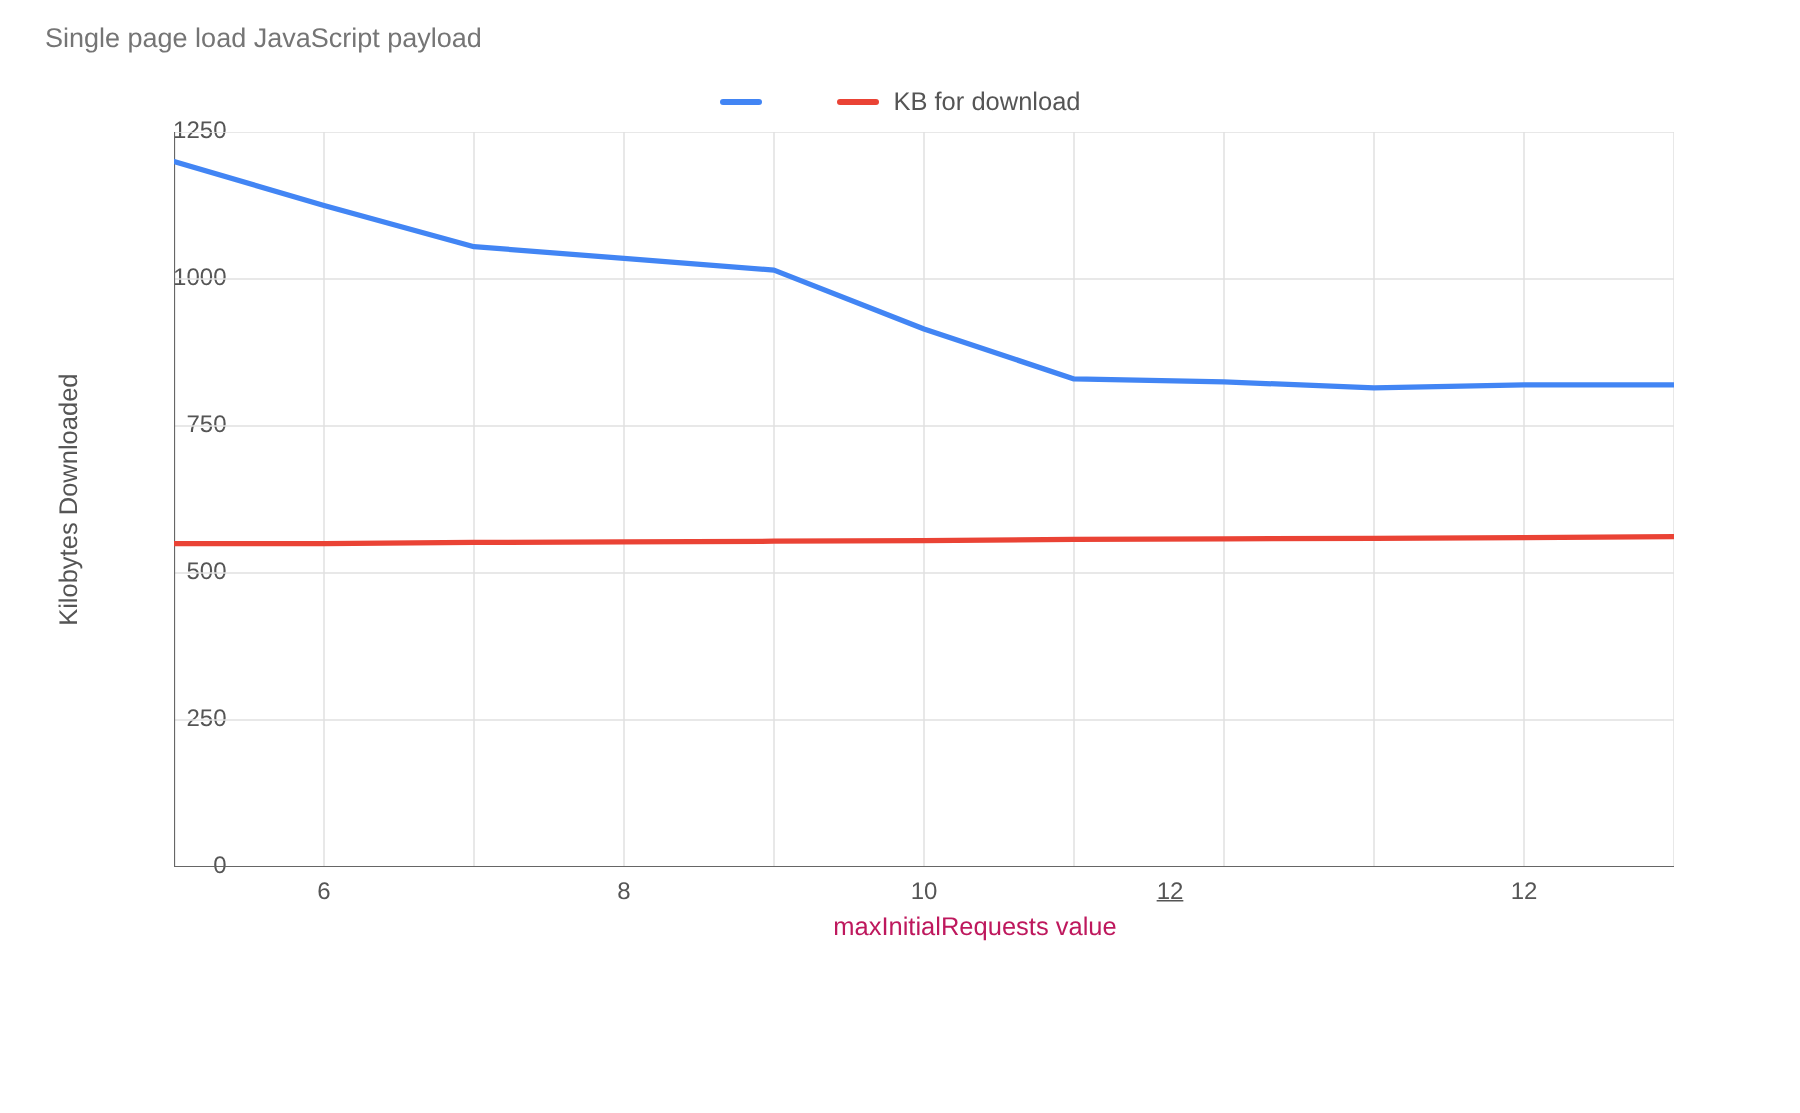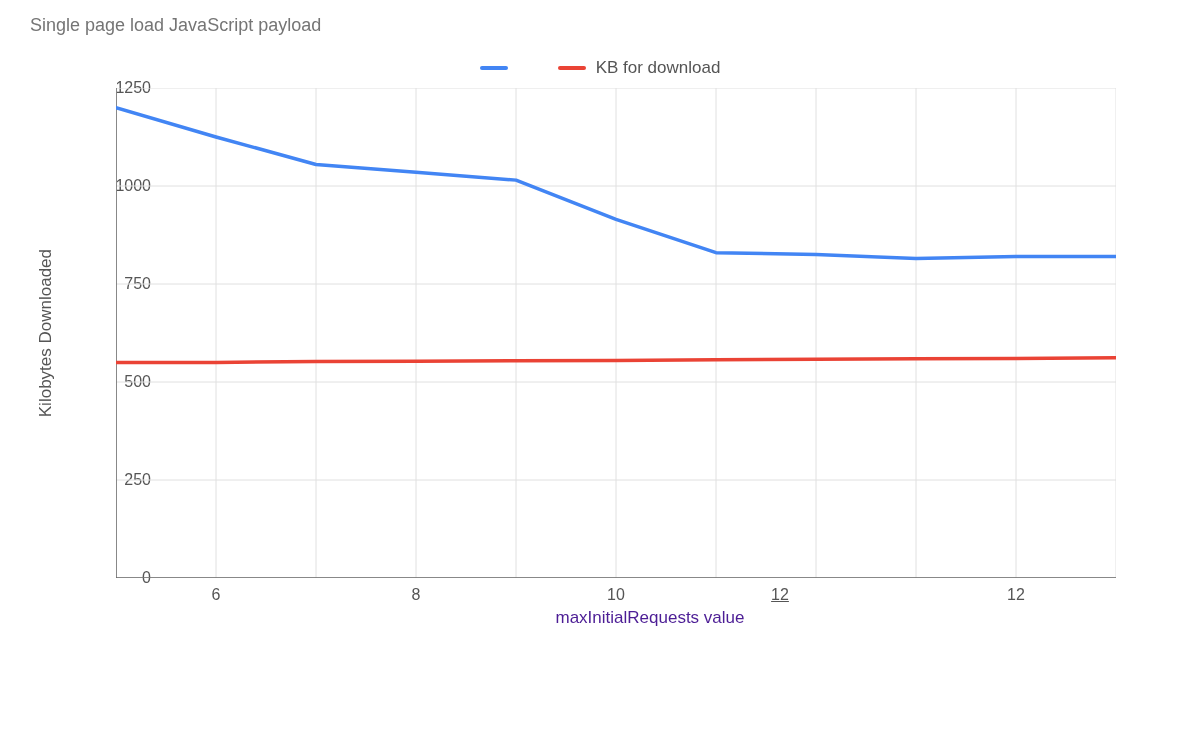--- a/index.html
+++ b/index.html
@@ -55,21 +55,21 @@
     color: #555;
     text-align: center;
     padding-right: 6px;
   }
   .plot {
     position: relative;
   }
   .xlabel {
     text-align: center;
     font-size: 17px;
-    color: #4c1d95;
+    color: #be185d;
     margin-top: 30px;
     margin-left: 100px;
   }
   .yticks {
     position: absolute;
     left: -15px;
     top: 0;
     height: 100%;
     width: 60px;
   }

